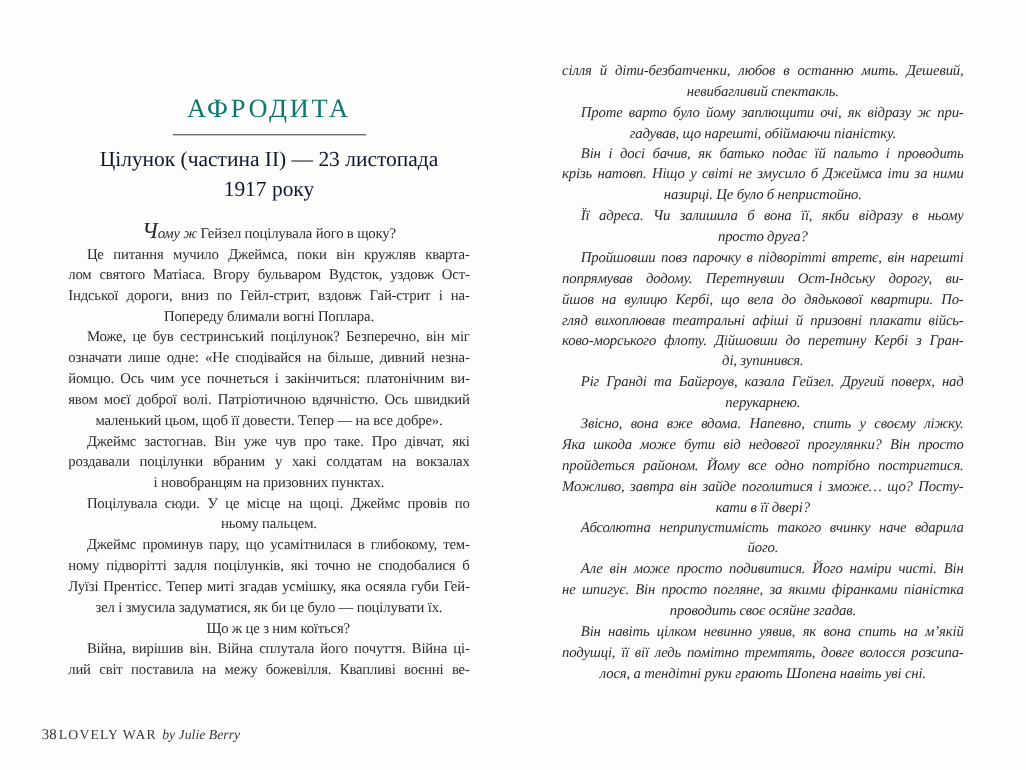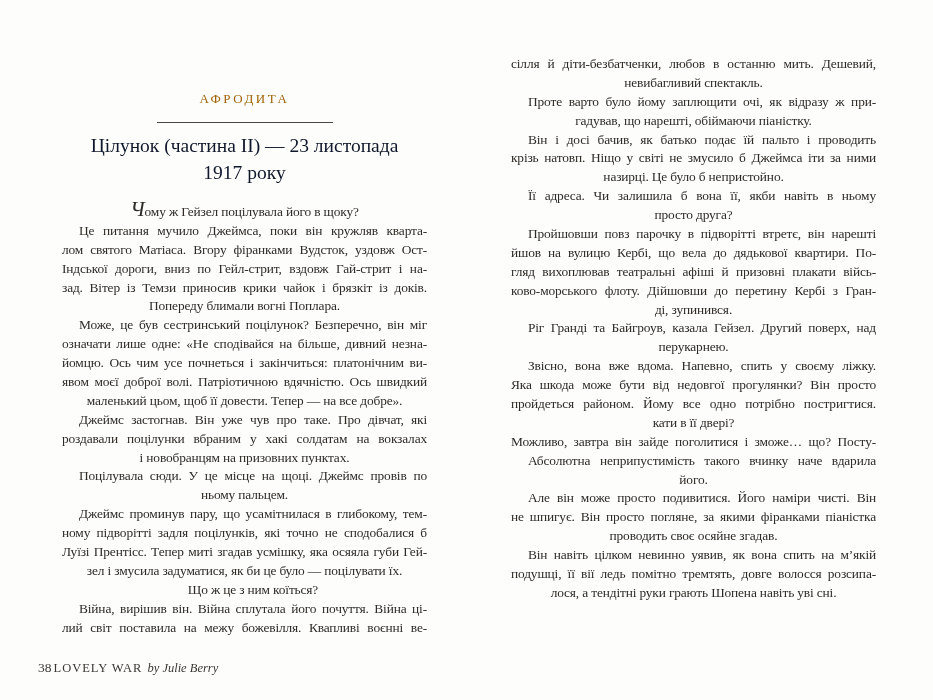--- a/index.html
+++ b/index.html
@@ -5,25 +5,25 @@
   html,body{margin:0;padding:0;}
   body{
     width:933px;height:700px;overflow:hidden;position:relative;
     background:var(--page-bg,#fdfdfb);
     color:var(--page-ink,#2e2b27);
     font-family:"Liberation Serif","DejaVu Serif",serif;
   }
   .page{position:absolute;inset:0;}
   .column{position:absolute;width:365px;}
   .col-left{left:62px;top:88px;}
-  .col-right{left:511px;top:55px;}
+  .col-right{left:511px;top:55px;font-style:italic;}
 
   .chapter-title{
-    text-align:center;font-size:13px;line-height:22px;
-    letter-spacing:2.5px;color:#a16207;
+    text-align:center;font-size:24px;line-height:22px;
+    letter-spacing:2.5px;color:#0f766e;
   }
   .rule{
     width:176px;margin:12px auto 0;height:0;
     border-top:1px solid #4a4742;
   }
   .subtitle{
     margin-top:9px;text-align:center;
     font-size:19.5px;line-height:27px;color:#0f172a;
   }
   .body-text{margin-top:17px;}
@@ -31,21 +31,21 @@
   .line{
     height:18.9px;line-height:18.9px;
     font-size:13.4px;letter-spacing:-0.15px;
     overflow:hidden;text-align:center;
   }
   .line.just{text-align:justify;text-align-last:justify;}
   .line.indent{text-indent:17px;}
 
   .opening{overflow:visible;}
   .opening .drop{font-style:italic;font-size:21px;line-height:1px;}
-  .opening .ital{}
+  .opening .ital{font-style:italic;}
 
   .footer{
     position:absolute;left:38px;top:660px;
     font-size:12.5px;color:#3a3732;white-space:nowrap;
   }
   .footer .pagenum{font-size:13.5px;margin-right:2px;}
   .footer .booktitle{letter-spacing:1px;margin-right:5px;margin-top:33px;}
   .footer .byline{font-style:italic;}
 </style>
 </head>
@@ -57,23 +57,22 @@
     <div class="chapter-title">АФРОДИТА</div>
     <div class="rule"></div>
     <div class="subtitle">
       <div>Цілунок (частина II) — 23 листопада</div>
       <div>1917 року</div>
     </div>
     <div class="body-text">
       <div class="line opening"><span class="drop">Ч</span><span class="ital">ому ж</span><span> Гейзел поцілувала його в щоку?</span></div>
       <div id="left-lines">
           <div class="line indent just">Це питання мучило Джеймса, поки він кружляв кварта-</div>
-          <div class="line just">лом святого Матіаса. Вгору фіранками Вудсток, уздовж Ост-</div>
+          <div class="line just">лом святого Матіаса. Вгору бульваром Вудсток, уздовж Ост-</div>
           <div class="line just">Індської дороги, вниз по Гейл-стрит, вздовж Гай-стрит і на-</div>
-          <div class="line just">зад. Вітер із Темзи приносив крики чайок і брязкіт із доків.</div>
           <div class="line">Попереду блимали вогні Поплара.</div>
           <div class="line indent just">Може, це був сестринський поцілунок? Безперечно, він міг</div>
           <div class="line just">означати лише одне: «Не сподівайся на більше, дивний незна-</div>
           <div class="line just">йомцю. Ось чим усе почнеться і закінчиться: платонічним ви-</div>
           <div class="line just">явом моєї доброї волі. Патріотичною вдячністю. Ось швидкий</div>
           <div class="line">маленький цьом, щоб її довести. Тепер — на все добре».</div>
           <div class="line indent just">Джеймс застогнав. Він уже чув про таке. Про дівчат, які</div>
           <div class="line just">роздавали поцілунки вбраним у хакі солдатам на вокзалах</div>
           <div class="line">і новобранцям на призовних пунктах.</div>
           <div class="line indent just">Поцілувала сюди. У це місце на щоці. Джеймс провів по</div>
@@ -91,34 +90,35 @@
 
   <div class="column col-right">
     <div id="right-lines">
         <div class="line just">сілля й діти-безбатченки, любов в останню мить. Дешевий,</div>
         <div class="line">невибагливий спектакль.</div>
         <div class="line indent just">Проте варто було йому заплющити очі, як відразу ж при-</div>
         <div class="line">гадував, що нарешті, обіймаючи піаністку.</div>
         <div class="line indent just">Він і досі бачив, як батько подає їй пальто і проводить</div>
         <div class="line just">крізь натовп. Ніщо у світі не змусило б Джеймса іти за ними</div>
         <div class="line">назирці. Це було б непристойно.</div>
-        <div class="line indent just">Її адреса. Чи залишила б вона її, якби навіть в ньому</div>
+        <div class="line indent just">Її адреса. Чи залишила б вона її, якби відразу в ньому</div>
         <div class="line">просто друга?</div>
         <div class="line indent just">Пройшовши повз парочку в підворітті втретє, він нарешті</div>
+        <div class="line just">попрямував додому. Перетнувши Ост-Індську дорогу, ви-</div>
         <div class="line just">йшов на вулицю Кербі, що вела до дядькової квартири. По-</div>
         <div class="line just">гляд вихоплював театральні афіші й призовні плакати війсь-</div>
         <div class="line just">ково-морського флоту. Дійшовши до перетину Кербі з Гран-</div>
         <div class="line">ді, зупинився.</div>
         <div class="line indent just">Ріг Гранді та Байгроув, казала Гейзел. Другий поверх, над</div>
         <div class="line">перукарнею.</div>
         <div class="line indent just">Звісно, вона вже вдома. Напевно, спить у своєму ліжку.</div>
         <div class="line just">Яка шкода може бути від недовгої прогулянки? Він просто</div>
         <div class="line just">пройдеться районом. Йому все одно потрібно постригтися.</div>
+        <div class="line just">Можливо, завтра він зайде поголитися і зможе… що? Посту-</div>
         <div class="line">кати в її двері?</div>
-        <div class="line just">Можливо, завтра він зайде поголитися і зможе… що? Посту-</div>
         <div class="line indent just">Абсолютна неприпустимість такого вчинку наче вдарила</div>
         <div class="line">його.</div>
         <div class="line indent just">Але він може просто подивитися. Його наміри чисті. Він</div>
         <div class="line just">не шпигує. Він просто погляне, за якими фіранками піаністка</div>
         <div class="line">проводить своє осяйне згадав.</div>
         <div class="line indent just">Він навіть цілком невинно уявив, як вона спить на м’якій</div>
         <div class="line just">подушці, її вії ледь помітно тремтять, довге волосся розсипа-</div>
         <div class="line">лося, а тендітні руки грають Шопена навіть уві сні.</div>
       </div>
   </div>

